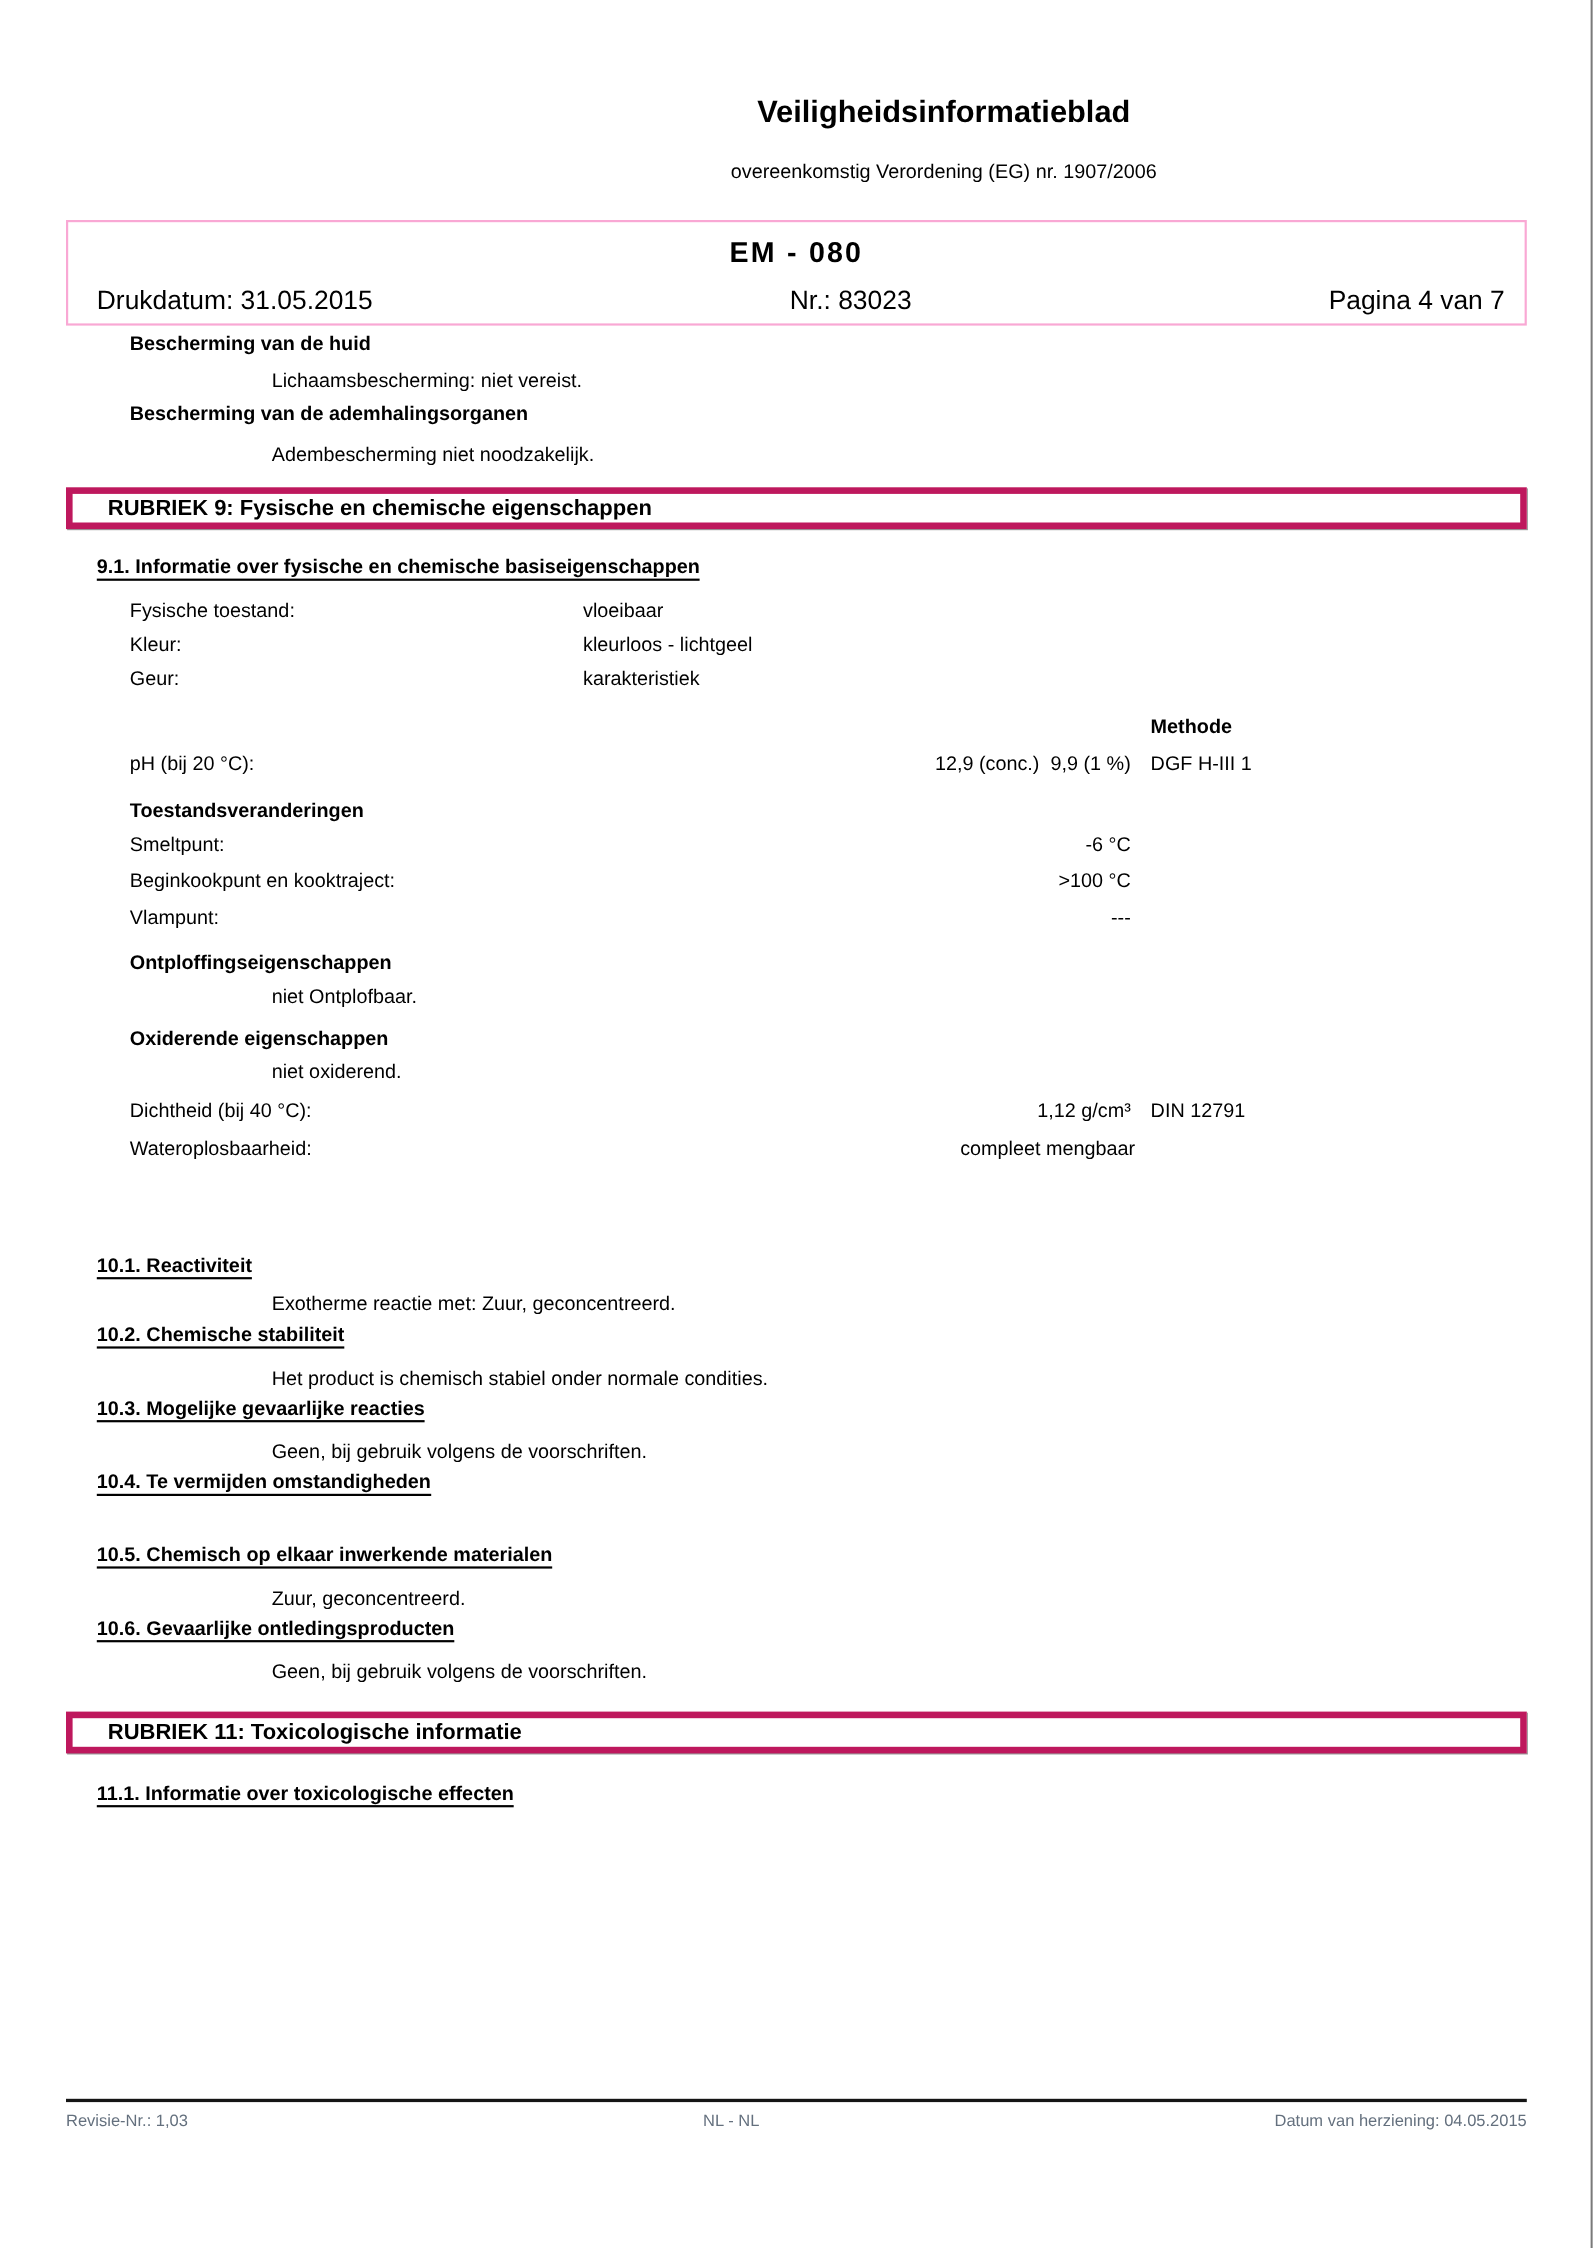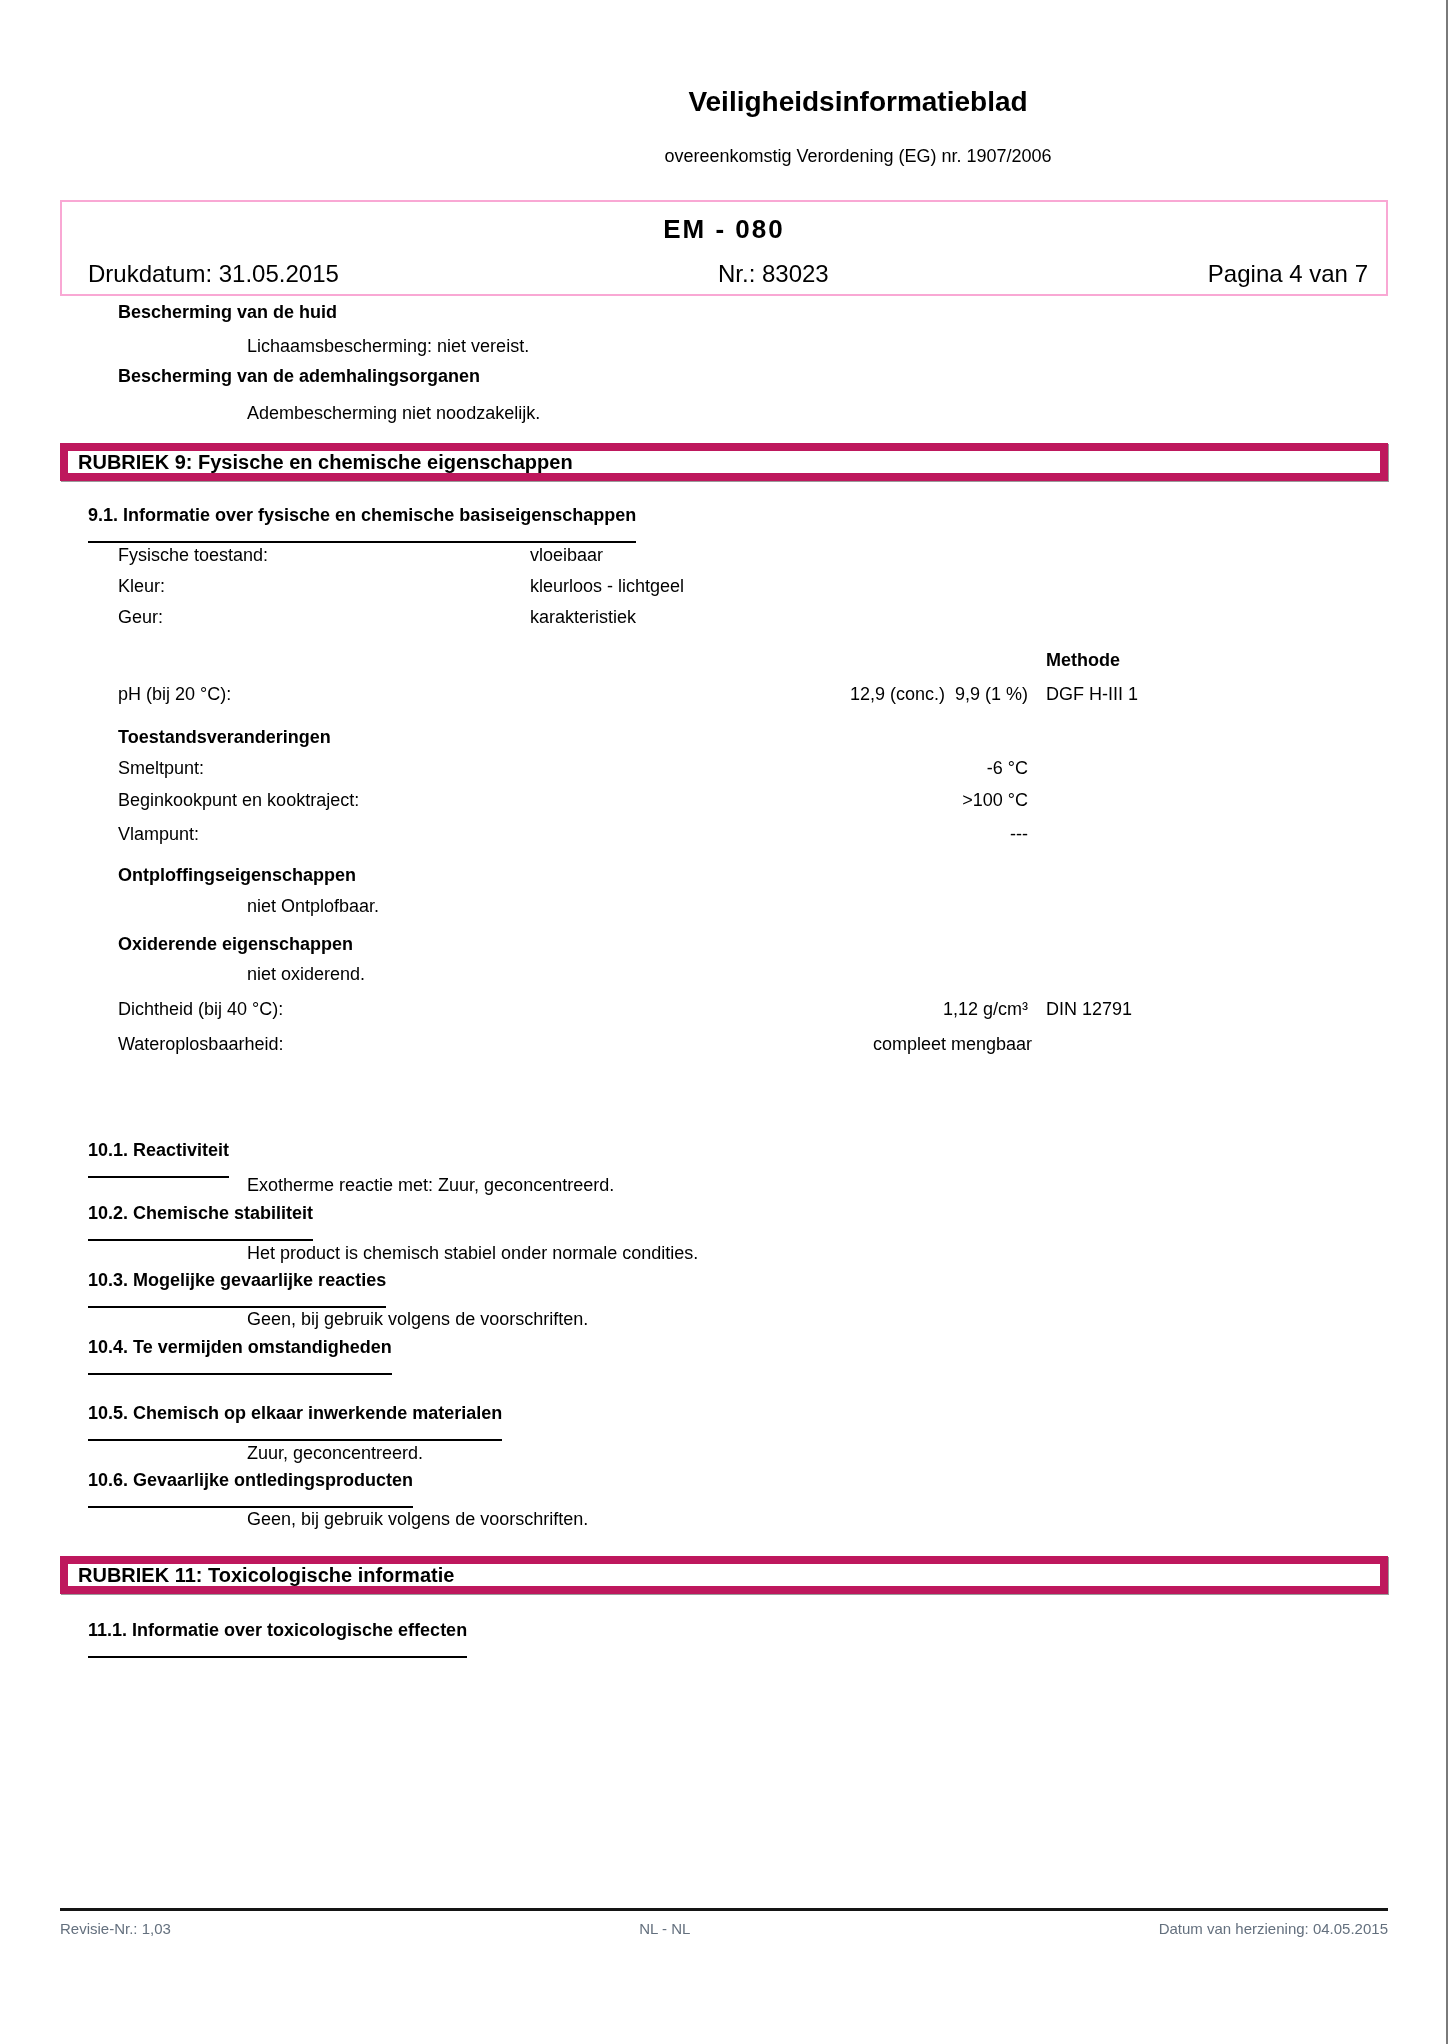--- a/index.html
+++ b/index.html
@@ -22,27 +22,27 @@
   }
   
   .doc-title{left:300px;right:30px;top:86px;text-align:center;font-weight:bold;font-size:28px;}
   .doc-subtitle{left:300px;right:30px;top:146px;text-align:center;font-size:18px;}
   
   .product-box{left:60px;top:200px;width:1328px;height:96px;border:2px solid #f9a8d4;box-sizing:border-box;}
   .product-name{position:absolute;left:0;right:0;top:12px;text-align:center;font-weight:bold;font-size:26px;letter-spacing:2px;}
   .product-meta{position:absolute;left:26px;right:18px;top:58px;display:flex;justify-content:space-between;font-size:24px;}
   
   .rubriek-box{
-    left:60px;width:1328px;height:38px;border:8px solid #be185d;box-sizing:border-box;
-    display:flex;align-items:center;padding-left:10px;font-weight:bold;font-size:20px;
+    left:60px;width:1328px;height:38px;border:6px solid #be185d;box-sizing:border-box;
+    display:flex;align-items:center;padding-left:32px;font-weight:bold;font-size:20px;
     box-shadow:1px 1px 0 #9a9a9a;
   }
   .txt{font-size:18px;white-space:nowrap;}
   .b{font-weight:bold;}
-  .u{display:inline-block;border-bottom:2px solid #000;padding-bottom:15px;}
+  .u{display:inline-block;border-bottom:2px solid #000;padding-bottom:0;}
   .lab{left:118px;}
   .ind{left:247px;}
   .sub{left:88px;}
   .val-r{right:418px;text-align:right;white-space:pre;}
   .meth{left:1046px;}
   
   .footer-rule{left:60px;top:1908px;width:1328px;border-top:3px solid #151515;}
   .footer-row{left:60px;width:1328px;top:1920px;display:flex;justify-content:space-between;font-size:15px;color:#64707e;}
 </style>
 </head>

